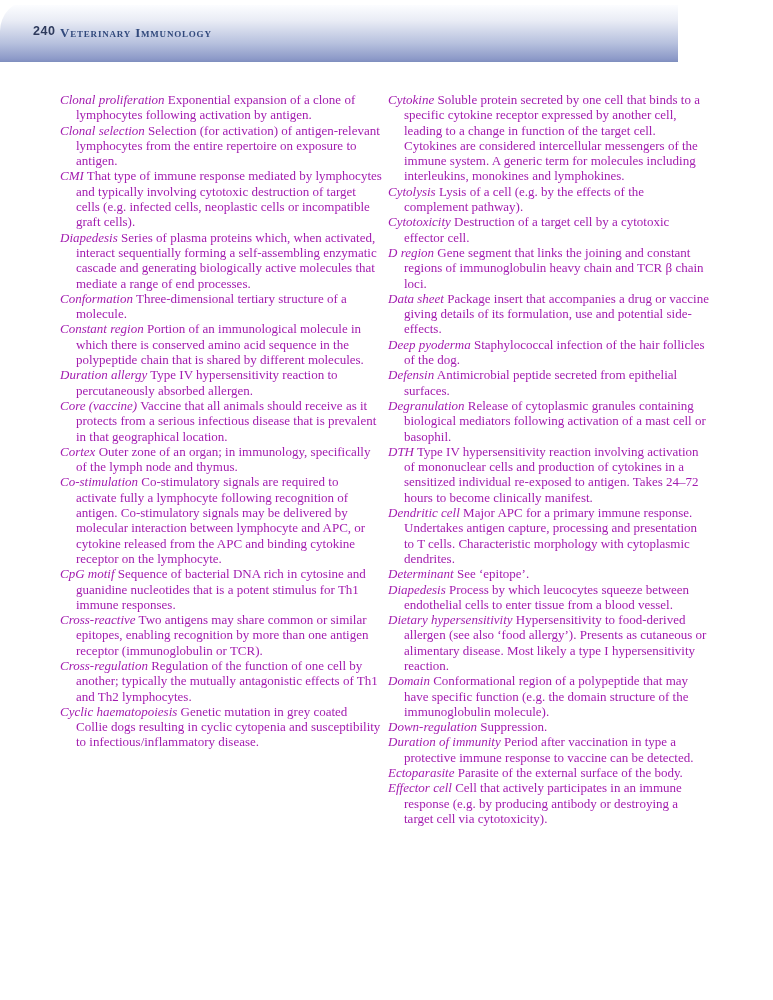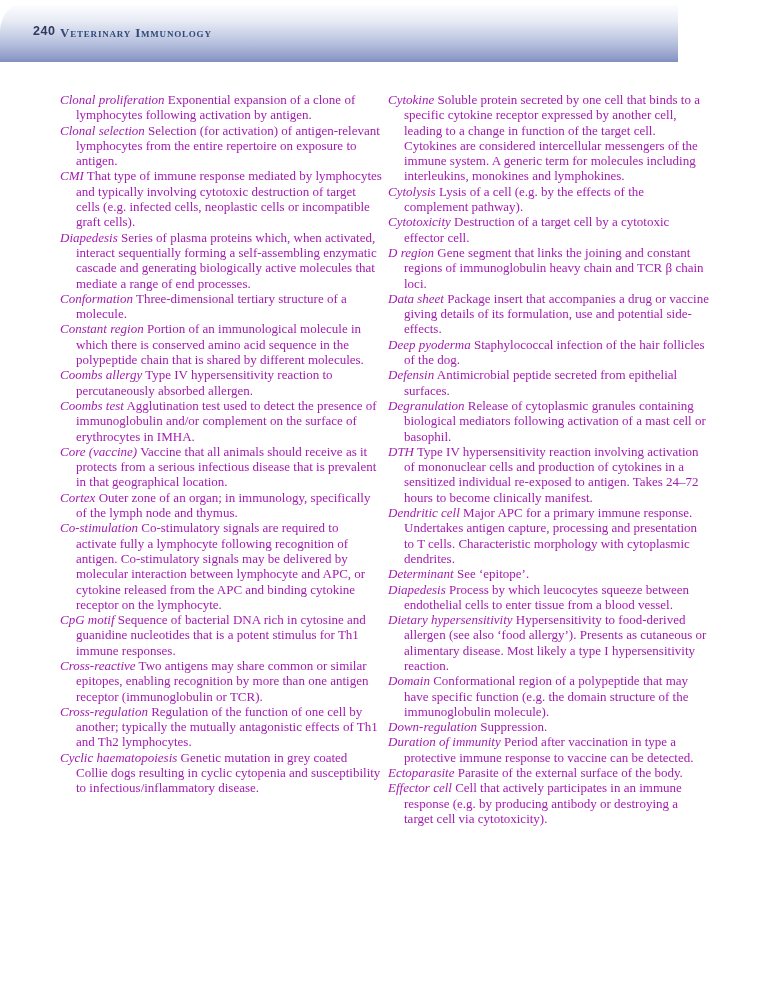--- a/index.html
+++ b/index.html
@@ -82,22 +82,21 @@
 
   <div id="running-title">Veterinary Immunology</div>
 
   <div id="column-left" class="column">
       <p class="entry"><span class="term">Clonal proliferation</span> <span class="def">Exponential expansion of a clone of lymphocytes following activation by antigen.</span></p>
       <p class="entry"><span class="term">Clonal selection</span> <span class="def">Selection (for activation) of antigen-relevant lymphocytes from the entire repertoire on exposure to antigen.</span></p>
       <p class="entry"><span class="term">CMI</span> <span class="def">That type of immune response mediated by lymphocytes and typically involving cytotoxic destruction of target cells (e.g. infected cells, neoplastic cells or incompatible graft cells).</span></p>
       <p class="entry"><span class="term">Diapedesis</span> <span class="def">Series of plasma proteins which, when activated, interact sequentially forming a self-assembling enzymatic cascade and generating biologically active molecules that mediate a range of end processes.</span></p>
       <p class="entry"><span class="term">Conformation</span> <span class="def">Three-dimensional tertiary structure of a molecule.</span></p>
       <p class="entry"><span class="term">Constant region</span> <span class="def">Portion of an immunological molecule in which there is conserved amino acid sequence in the polypeptide chain that is shared by different molecules.</span></p>
-      <p class="entry"><span class="term">Coombs allergy</span> <span class="def">Type IV hypersensitivity reaction to percutaneously absorbed allergen.</span></p>
-      <p class="entry"><span class="term">Coombs test</span> <span class="def">Agglutination test used to detect the presence of immunoglobulin and/or complement on the surface of erythrocytes in IMHA.</span></p>
+      <p class="entry"><span class="term">Duration allergy</span> <span class="def">Type IV hypersensitivity reaction to percutaneously absorbed allergen.</span></p>
       <p class="entry"><span class="term">Core (vaccine)</span> <span class="def">Vaccine that all animals should receive as it protects from a serious infectious disease that is prevalent in that geographical location.</span></p>
       <p class="entry"><span class="term">Cortex</span> <span class="def">Outer zone of an organ; in immunology, specifically of the lymph node and thymus.</span></p>
       <p class="entry"><span class="term">Co-stimulation</span> <span class="def">Co-stimulatory signals are required to activate fully a lymphocyte following recognition of antigen. Co-stimulatory signals may be delivered by molecular interaction between lymphocyte and APC, or cytokine released from the APC and binding cytokine receptor on the lymphocyte.</span></p>
       <p class="entry"><span class="term">CpG motif</span> <span class="def">Sequence of bacterial DNA rich in cytosine and guanidine nucleotides that is a potent stimulus for Th1 immune responses.</span></p>
       <p class="entry"><span class="term">Cross-reactive</span> <span class="def">Two antigens may share common or similar epitopes, enabling recognition by more than one antigen receptor (immunoglobulin or TCR).</span></p>
       <p class="entry"><span class="term">Cross-regulation</span> <span class="def">Regulation of the function of one cell by another; typically the mutually antagonistic effects of Th1 and Th2 lymphocytes.</span></p>
       <p class="entry"><span class="term">Cyclic haematopoiesis</span> <span class="def">Genetic mutation in grey coated Collie dogs resulting in cyclic cytopenia and susceptibility to infectious/inflammatory disease.</span></p>
     </div>
   <div id="column-right" class="column">
       <p class="entry"><span class="term">Cytokine</span> <span class="def">Soluble protein secreted by one cell that binds to a specific cytokine receptor expressed by another cell, leading to a change in function of the target cell. Cytokines are considered intercellular messengers of the immune system. A generic term for molecules including interleukins, monokines and lymphokines.</span></p>

